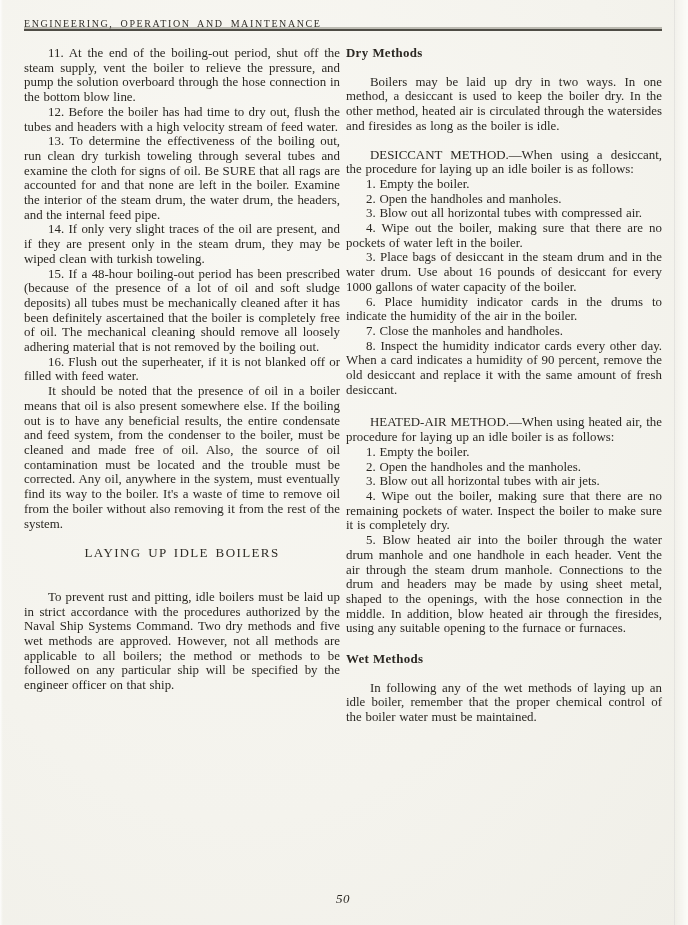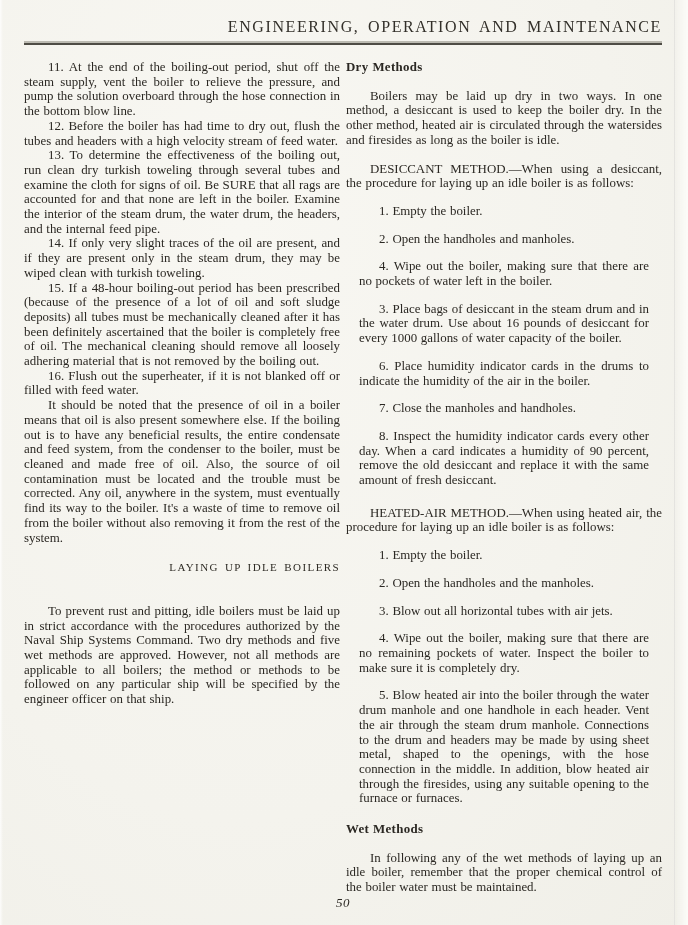--- a/index.html
+++ b/index.html
@@ -33,26 +33,25 @@
   }
   .page::before {
     content: "";
     position: absolute;
     top: 0; left: 0; bottom: 0;
     width: 3px;
     background: linear-gradient(to right, rgba(255,255,255,0.8), rgba(255,255,255,0));
     pointer-events: none;
   }
   .header-title {
-    text-align: right;
-    font-size: 16px;
+    text-align: left;
+    font-size: 10px;
     letter-spacing: 1.6px;
     word-spacing: 3px;
     color: #322f29;
-    padding-bottom: 7px;
   }
   .header-rule {
     height: 2px;
     background: #4e4c45;
     box-shadow: 0 -2px 0 rgba(140,138,128,0.55);
     margin: 0 0 0 0;
   }
   .columns {
     display: flex;
     gap: 6px;
@@ -64,32 +63,32 @@
     font-size: 12.9px;
     line-height: 14.7px;
     text-align: justify;
     word-spacing: 0.5px;
   }
   .para {
     margin: 0;
     text-indent: 24px;
   }
   .step {
-    margin: 13px;
+    margin: 0;
     text-indent: 20px;
   }
   .gap-sm { margin-top: 14px; }
   .gap-md { margin-top: 18px; }
   .section-heading {
     margin: 15px 0 29px 0;
-    font-size: 11px;
+    font-size: 13px;
     font-weight: normal;
     letter-spacing: 1.4px;
     word-spacing: 2px;
-    text-align: right;
+    text-align: center;
     text-indent: 0;
     color: #2e2b25;
   }
   .subheading {
     margin: 0 0 14px 0;
     font-size: 12.9px;
     font-weight: bold;
     text-align: left;
     text-indent: 0;
     letter-spacing: 0.3px;
@@ -128,20 +127,21 @@
       <p class="para">To prevent rust and pitting, idle boilers must be laid up in strict accordance with the procedures authorized by the Naval Ship Systems Command. Two dry methods and five wet methods are approved. However, not all methods are applicable to all boilers; the method or methods to be followed on any particular ship will be specified by the engineer officer on that ship.</p>
     </div>
 
     <div class="col">
       <h3 class="subheading">Dry Methods</h3>
       <p class="para">Boilers may be laid up dry in two ways. In one method, a desiccant is used to keep the boiler dry. In the other method, heated air is circulated through the watersides and firesides as long as the boiler is idle.</p>
 
       <p class="para gap-sm">DESICCANT METHOD.—When using a desiccant, the procedure for laying up an idle boiler is as follows:</p>
       <p class="step">1.  Empty the boiler.</p>
       <p class="step">2.  Open the handholes and manholes.</p>
+      <p class="step">3.  Blow out all horizontal tubes with compressed air.</p>
       <p class="step">4.  Wipe out the boiler, making sure that there are no pockets of water left in the boiler.</p>
       <p class="step">3.  Place bags of desiccant in the steam drum and in the water drum. Use about 16 pounds of desiccant for every 1000 gallons of water capacity of the boiler.</p>
       <p class="step">6.  Place humidity indicator cards in the drums to indicate the humidity of the air in the boiler.</p>
       <p class="step">7.  Close the manholes and handholes.</p>
       <p class="step">8.  Inspect the humidity indicator cards every other day. When a card indicates a humidity of 90 percent, remove the old desiccant and replace it with the same amount of fresh desiccant.</p>
 
       <p class="para gap-md">HEATED-AIR METHOD.—When using heated air, the procedure for laying up an idle boiler is as follows:</p>
       <p class="step">1.  Empty the boiler.</p>
       <p class="step">2.  Open the handholes and the manholes.</p>
       <p class="step">3.  Blow out all horizontal tubes with air jets.</p>

